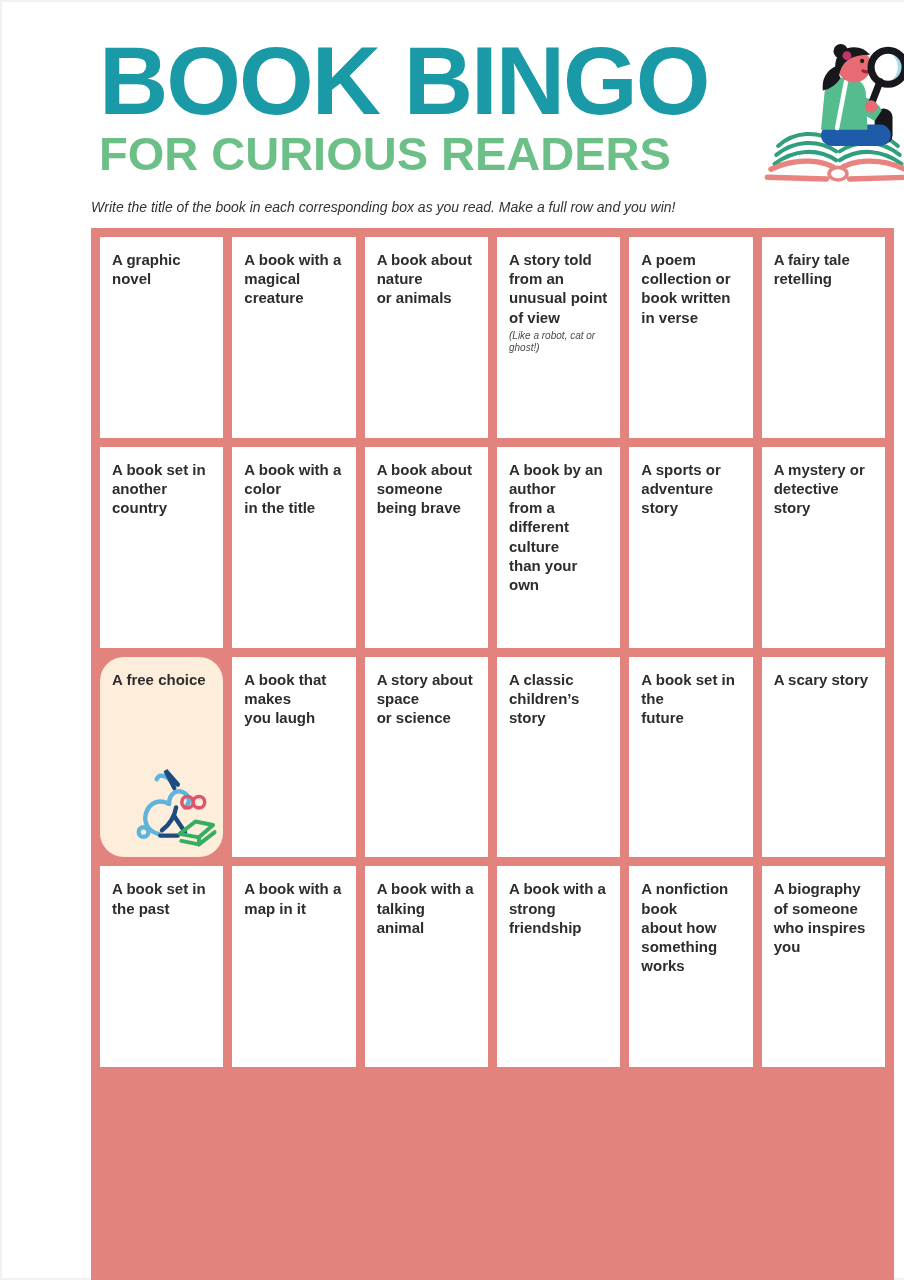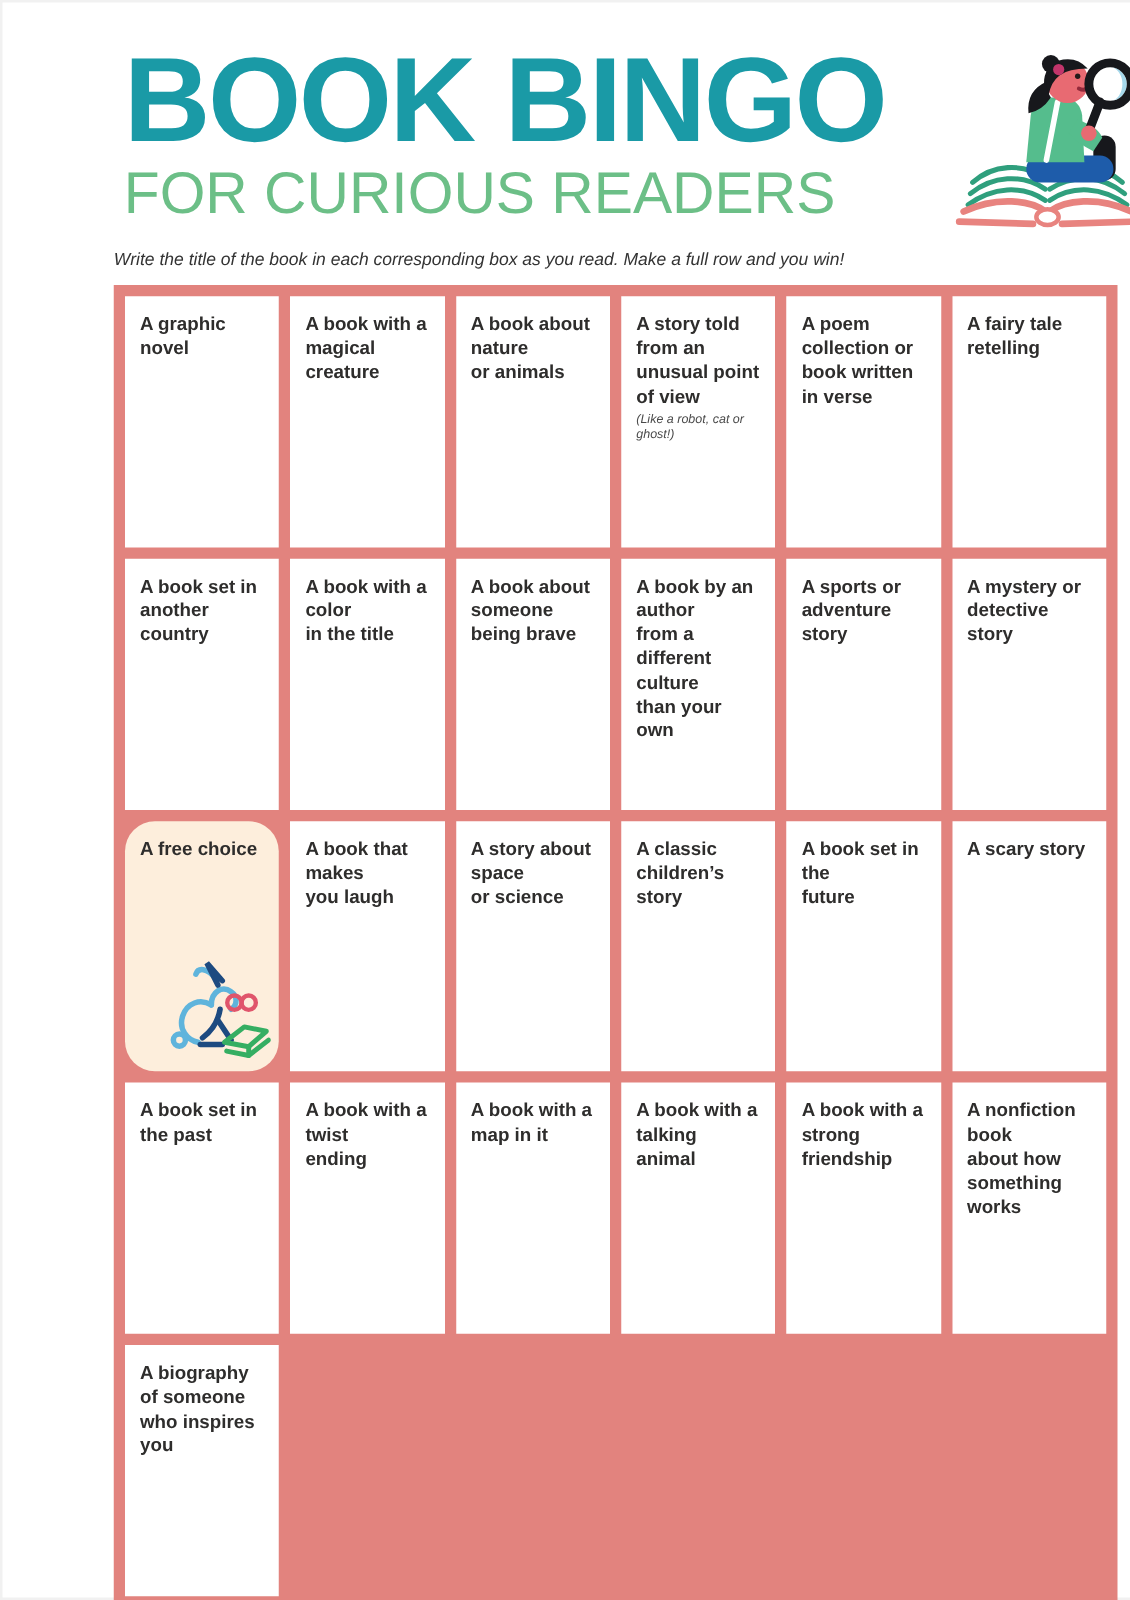--- a/index.html
+++ b/index.html
@@ -9,21 +9,21 @@
     box-shadow:inset 0 0 0 2px #f1f1f1;
     padding-left:36px;
   }
   
   .header{position:relative;padding:34px 46px 0 63px;}
   .title{
     margin:0;font-size:96px;line-height:0.98;font-weight:700;
     letter-spacing:-2px;color:#1a9aa6;
   }
   .subtitle{
-    margin:2px 0 0 0;font-size:47px;line-height:1.0;font-weight:400;
+    margin:2px 0 0 0;font-size:47px;line-height:1.0;font-weight:700;
     letter-spacing:0;color:#6cbf87;
   }
   .hero-illustration{position:absolute;top:40px;right:26px;width:152px;height:152px;}
   
   .instructions{
     margin:22px 46px 13px 55px;font-size:14px;color:#333;
     font-style:italic;white-space:nowrap;
   }
   
   .grid{
@@ -219,24 +219,20 @@
       </div>
       <div class="cell">
         <div class="cell-label">A book set in the
 future</div>
       </div>
       <div class="cell">
         <div class="cell-label">A scary story</div>
       </div>
       <div class="cell">
         <div class="cell-label">A book set in the past</div>
-      </div>
-      <div class="cell">
-        <div class="cell-label">A book with a twist
-ending</div>
       </div>
       <div class="cell">
         <div class="cell-label">A book with a
 map in it</div>
       </div>
       <div class="cell">
         <div class="cell-label">A book with a
 talking animal</div>
       </div>
       <div class="cell">

